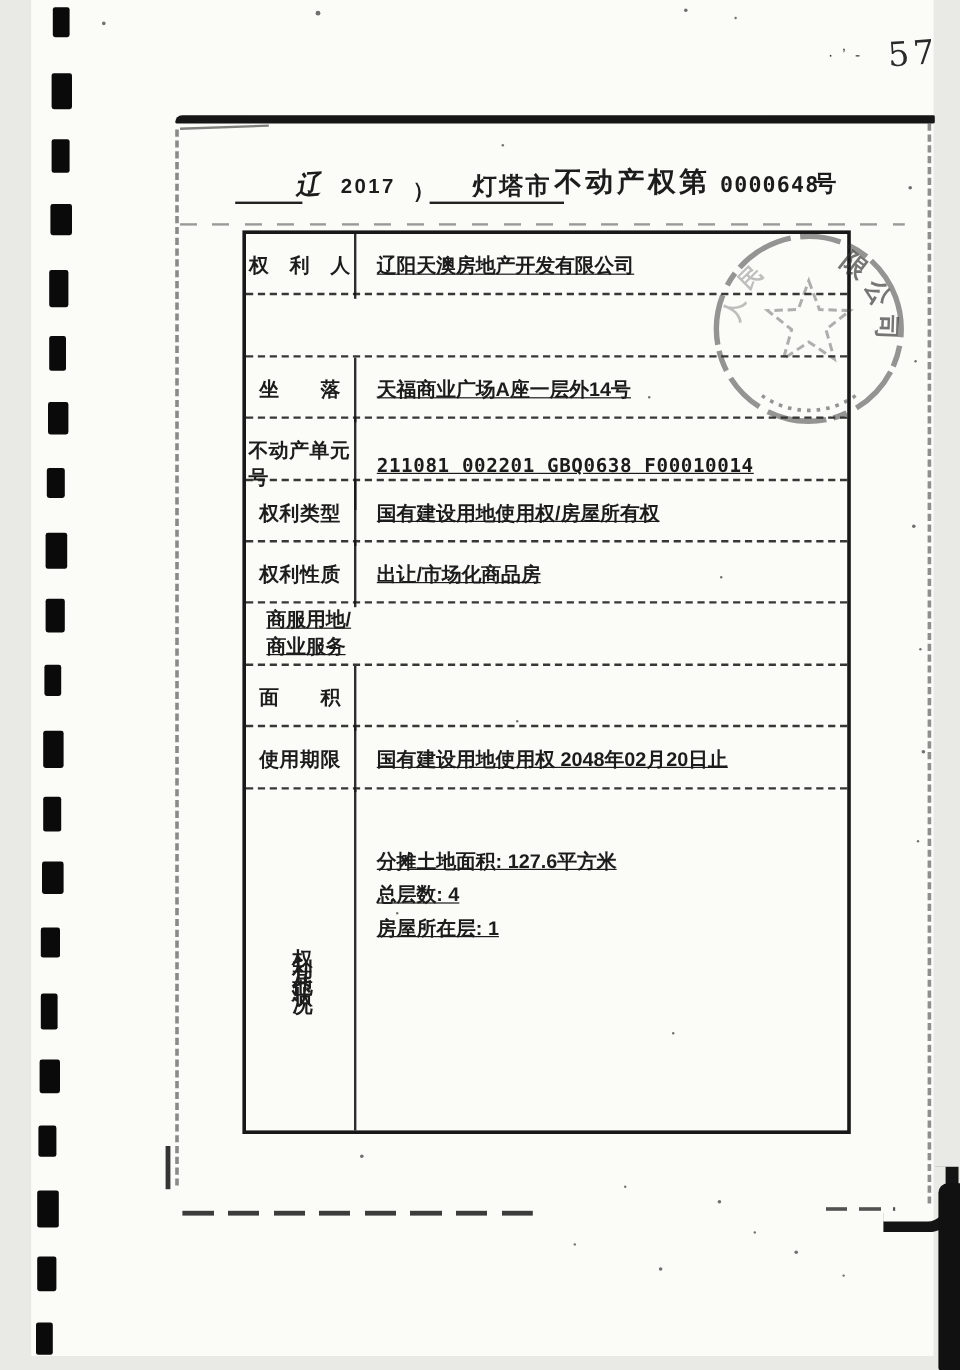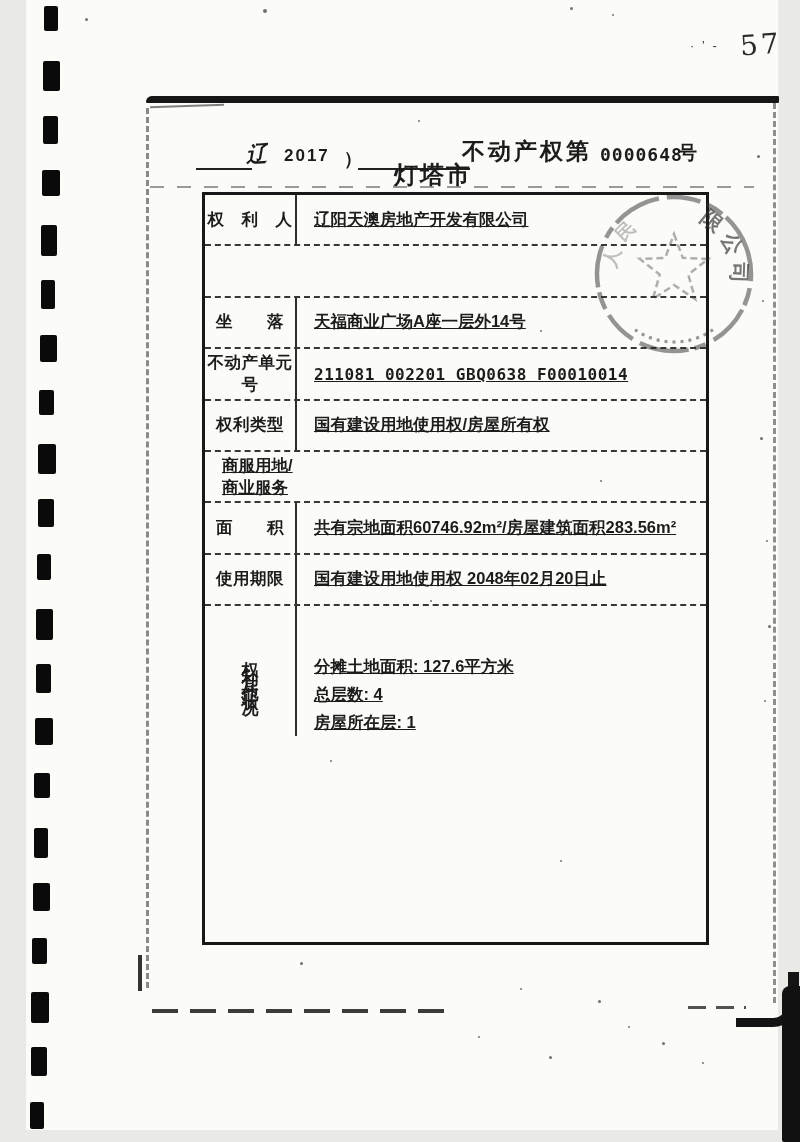--- a/index.html
+++ b/index.html
@@ -32,35 +32,35 @@
   
   .pageno{position:absolute;left:740px;top:28px;font-size:28px;letter-spacing:3px;color:#2a2a2a;
           transform:rotate(-4deg);font-family:"DejaVu Serif",serif;}
   .corner-marks{position:absolute;left:690px;top:38px;font-size:13px;color:#333;letter-spacing:2px;}
   
   .hd{position:absolute;white-space:nowrap;}
   .ul{position:absolute;height:0;border-bottom:2px solid #222;}
   .hd-prov{left:246px;top:140px;font-size:21px;font-style:italic;font-weight:700;transform:rotate(-4deg);}
   .hd-year{left:284px;top:146px;font-size:17px;font-weight:600;letter-spacing:2px;}
   .hd-paren{left:344px;top:147px;font-size:18px;font-weight:600;}
-  .hd-city{left:394px;top:159px;font-size:24px;font-weight:700;letter-spacing:2px;}
+  .hd-city{left:394px;top:142px;font-size:20px;font-weight:700;letter-spacing:2px;}
   .hd-title{left:462px;top:136px;font-size:23px;font-weight:700;letter-spacing:3px;}
   .hd-num{left:600px;top:144px;font-size:18px;font-weight:600;letter-spacing:1px;
           font-family:"DejaVu Sans Mono",monospace;}
   .hd-suffix{left:678px;top:140px;font-size:19px;font-weight:700;}
   
   .cert{position:absolute;left:202px;top:192px;width:507px;height:753px;
         border:3px solid #181818;box-sizing:border-box;display:grid;
         grid-template-rows:repeat(9,51.4px) 1fr;background:transparent;}
   .t-row{display:grid;grid-template-columns:92px 1fr;
          border-bottom:2px dashed rgba(20,20,20,.85);min-height:0;}
   .t-row:last-child{border-bottom:none;}
   .lc{border-right:2px solid rgba(22,22,22,.9);display:flex;align-items:center;
-      justify-content:center;font-size:16.5px;font-weight:600;text-align:center;
-      padding:3px 2px;letter-spacing:.5px;}
+      justify-content:center;font-size:16.5px;font-weight:600;
+      padding:16px 2px;letter-spacing:.5px;font-family:Liberation Mono, monospace;}
   .vc{display:flex;align-items:center;padding-left:17px;font-size:16.5px;font-weight:600;text-decoration:underline;}
   .t-row:nth-child(4) .vc{font-family:"DejaVu Sans Mono",monospace;font-size:16px;letter-spacing:.5px;}
   .lc-vert{writing-mode:vertical-rl;text-orientation:upright;letter-spacing:8px;
       font-size:17px;font-weight:600;}
   .vc-block{display:block;padding:46px 0 0 17px;}
   .vc-block div{line-height:28px;font-size:16.5px;font-weight:600;}
   
   .stamp{position:absolute;left:590px;top:190px;width:168px;height:168px;z-index:5;}
   
   .speck{position:absolute;background:rgba(20,20,20,.6);border-radius:50%;}
@@ -132,25 +132,28 @@
     </div>
     <div class="t-row">
       <div class="lc">不动产单元号</div>
       <div class="vc">211081 002201 GBQ0638 F00010014</div>
     </div>
     <div class="t-row">
       <div class="lc">权利类型</div>
       <div class="vc">国有建设用地使用权/房屋所有权</div>
     </div>
     <div class="t-row">
+      <div class="lc">权利性质</div>
+      <div class="vc">出让/市场化商品房</div>
+    </div>
+    <div class="t-row">
       <div class="vc">商服用地/商业服务</div>
     </div>
     <div class="t-row">
       <div class="lc">面　　积</div>
-      <div class="vc">共有宗地面积60746.92m²/房屋建筑面积283.56m²</div>
     </div>
     <div class="t-row">
       <div class="lc">使用期限</div>
       <div class="vc">国有建设用地使用权 2048年02月20日止</div>
     </div>
     <div class="t-row">
       <div class="lc">
         <span class="lc-vert">权利其他状况</span>
       </div>
       <div class="vc vc-block">

